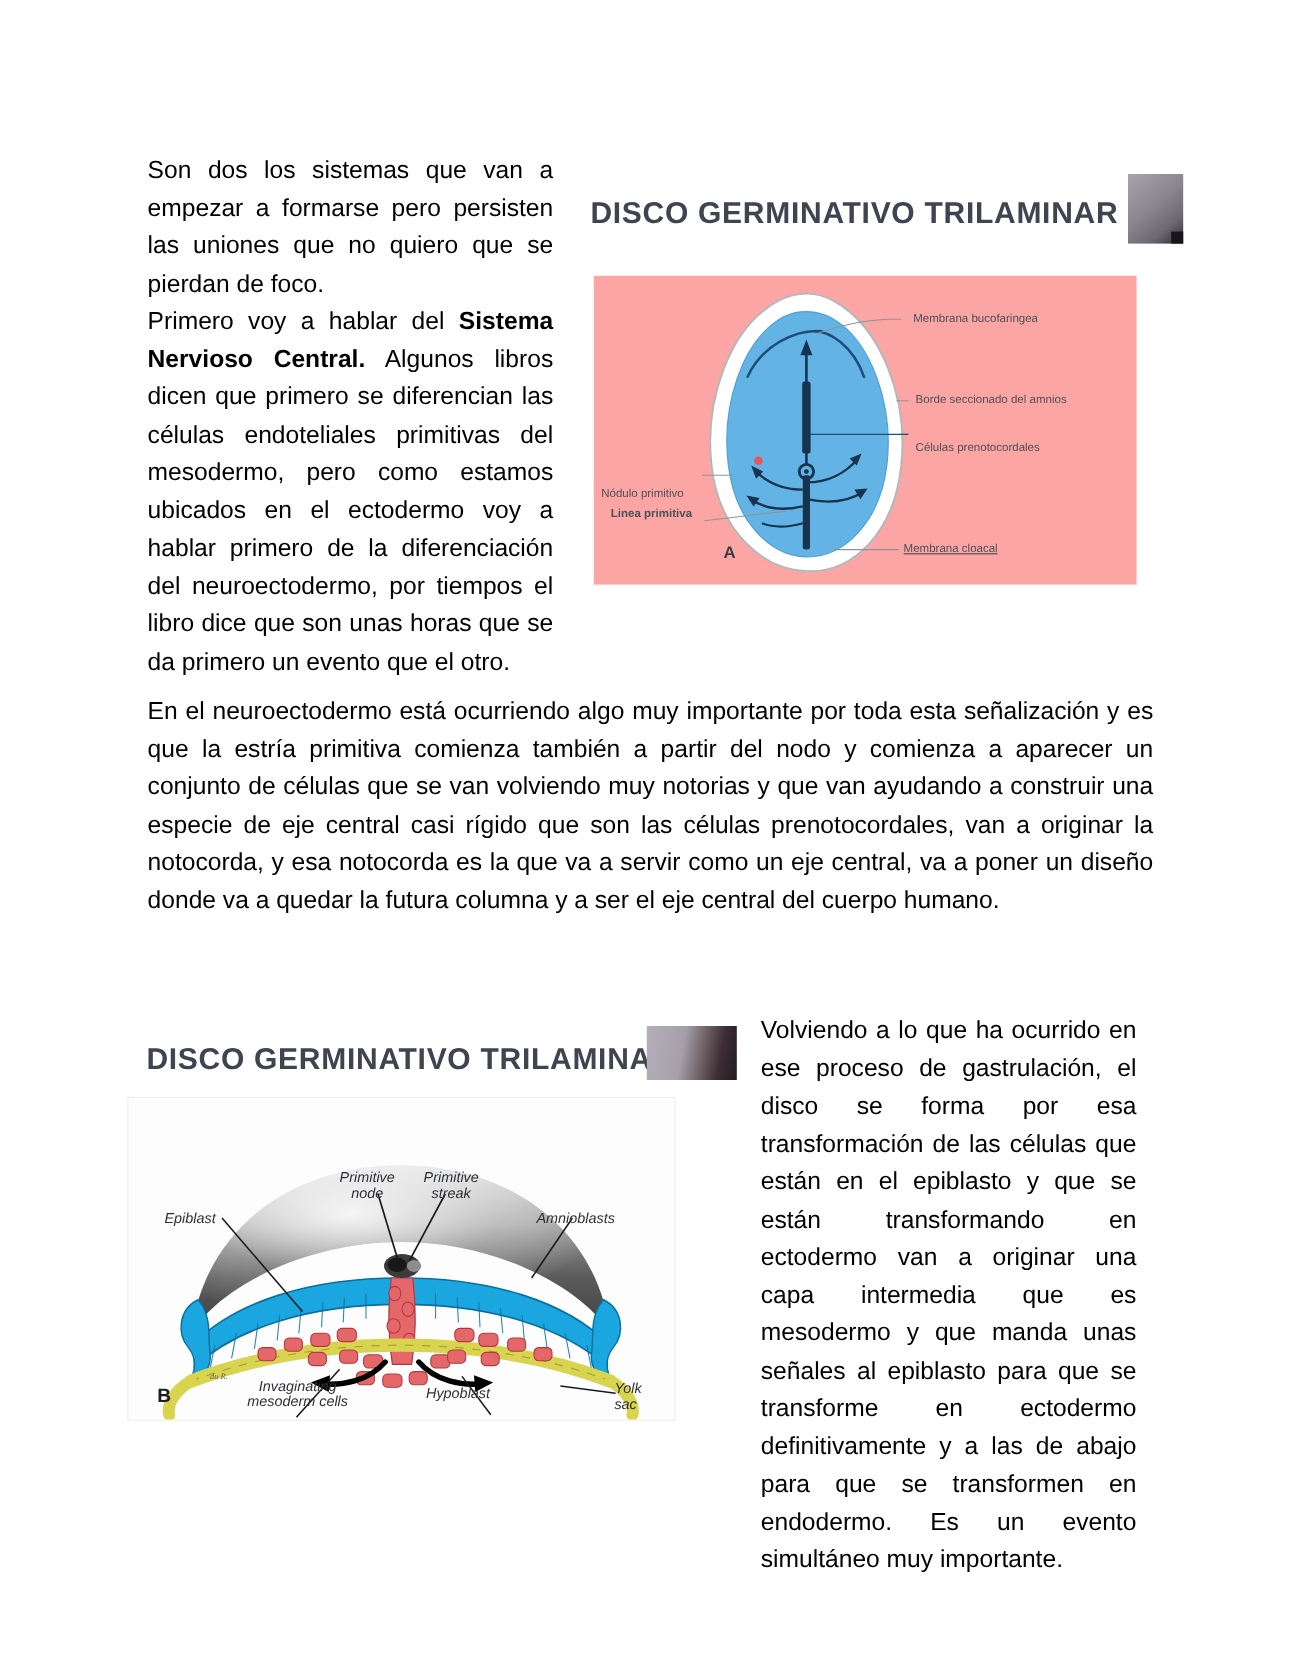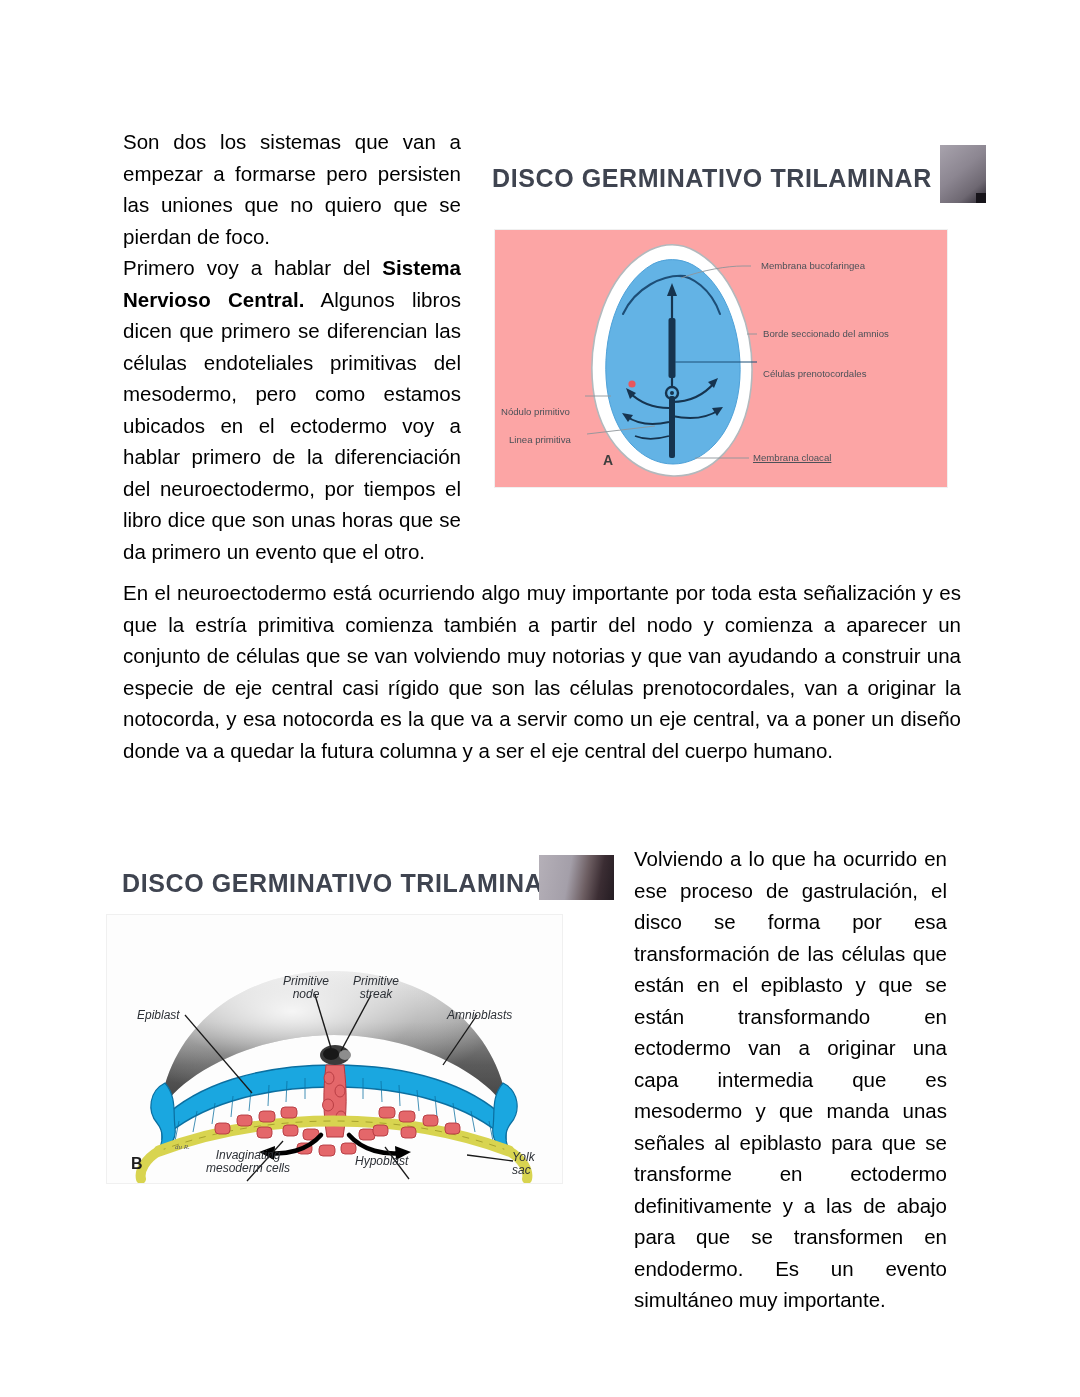--- a/index.html
+++ b/index.html
@@ -243,21 +243,21 @@
             <line x1="200" y1="228" x2="254" y2="228" stroke="#8d949a" stroke-width="0.9"></line>
 
             <line x1="116" y1="166" x2="90" y2="166" stroke="#8d949a" stroke-width="0.9"></line>
             <line x1="160" y1="196" x2="92" y2="204" stroke="#8d949a" stroke-width="0.9"></line>
           </svg>
 
           <div class="labelA" style="left:266px; top:30px;">Membrana bucofaringea</div>
           <div class="labelA" style="left:268px; top:98px;">Borde seccionado del amnios</div>
           <div class="labelA" style="left:268px; top:138px;">Células prenotocordales</div>
           <div class="labelA" style="left:6px; top:176px;">Nódulo primitivo</div>
-          <div class="labelA" style="left:14px; top:204px;">Linea primitiva</div>
+          <div class="labelA" style="left:14px; top:193px;font-weight:bold;">Linea primitiva</div>
           <div class="labelA" style="left:258px; top:222px;text-decoration:underline;">Membrana cloacal</div>
 
           <div class="letterA">A</div>
         </div>
       </div>
     </div>
   </div>
 
   <div class="para-mid">
     <p>En el neuroectodermo está ocurriendo algo muy importante por toda esta señalización y es que la estría primitiva comienza también a partir del nodo y comienza a aparecer un conjunto de células que se van volviendo muy notorias y que van ayudando a construir una especie de eje central casi rígido que son las células prenotocordales, van a originar la notocorda, y esa notocorda es la que va a servir como un eje central, va a poner un diseño donde va a quedar la futura columna y a ser el eje central del cuerpo humano.</p>

